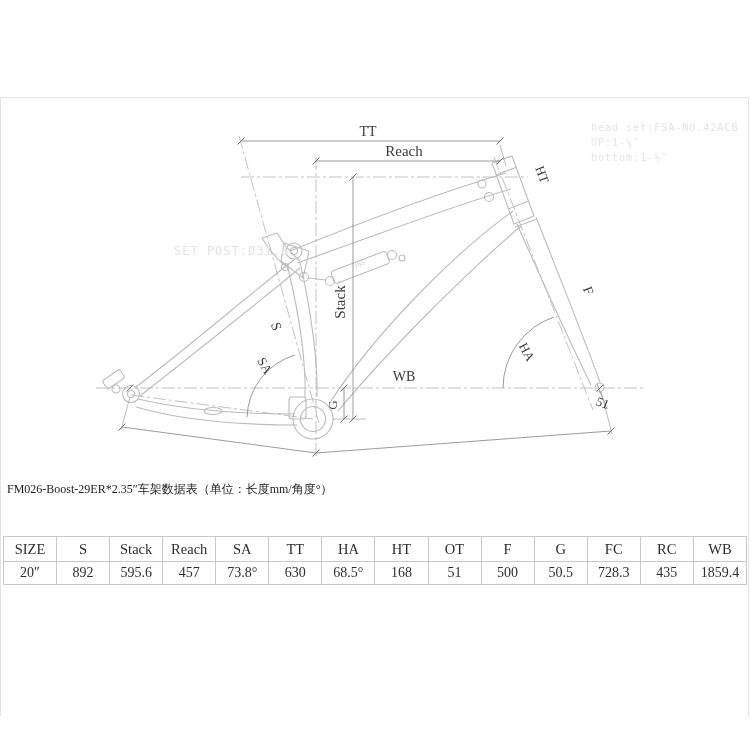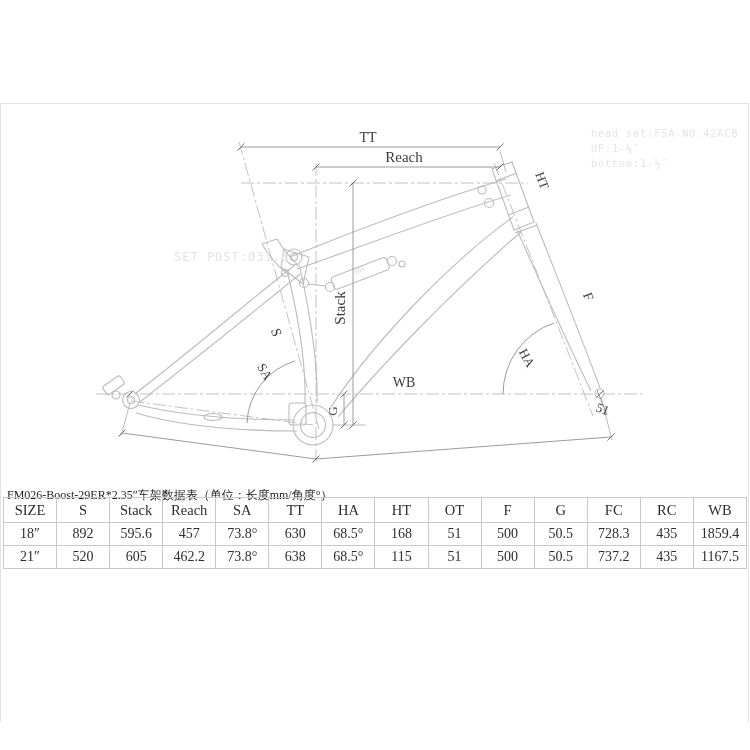--- a/index.html
+++ b/index.html
@@ -1,22 +1,22 @@
 <!DOCTYPE html>
 <html><head>
 <meta charset="utf-8">
 <style>
   html,body{margin:0;padding:0;background:#fff;}
   #page{position:relative;width:750px;height:716px;background:#ffffff;overflow:hidden;
-        font-family:"Liberation Serif",serif;margin-top:6px;}
+        font-family:"Liberation Serif",serif;}
   #diagram-svg{position:absolute;left:0;top:0;}
   .dim-label{fill:#3b3b3b;font-family:"Liberation Serif",serif;}
   .wm{fill:#e4e4e4;font-family:"DejaVu Sans Mono",monospace;letter-spacing:1px;}
   #table-title{position:absolute;left:7px;top:481px;font-size:12px;color:#222;white-space:nowrap;}
-  #geo-table{position:absolute;left:3px;top:491px;width:744px;border-collapse:collapse;
+  #geo-table{position:absolute;left:3px;top:536px;width:744px;border-collapse:collapse;
              table-layout:fixed;font-size:14px;color:#2d2d2d;padding-left:7px;}
   #geo-table th,#geo-table td{border:1px solid #c9c9c9;text-align:center;font-weight:normal;
              padding:0;overflow:hidden;white-space:nowrap;}
   #geo-table th{height:24px;font-size:14.5px;}
   #geo-table td{height:22px;}
 </style>
 </head>
 <body>
 
 <div id="page">
@@ -156,46 +156,30 @@
           <th>OT</th>
           <th>F</th>
           <th>G</th>
           <th>FC</th>
           <th>RC</th>
           <th>WB</th>
         </tr>
     </thead>
     <tbody id="geo-body">
         <tr>
-          <td>18″</td>
+          <td>20″</td>
           <td>892</td>
           <td>595.6</td>
           <td>457</td>
           <td>73.8°</td>
           <td>630</td>
           <td>68.5°</td>
           <td>168</td>
           <td>51</td>
           <td>500</td>
           <td>50.5</td>
           <td>728.3</td>
           <td>435</td>
           <td>1859.4</td>
         </tr>
-        <tr>
-          <td>21″</td>
-          <td>520</td>
-          <td>605</td>
-          <td>462.2</td>
-          <td>73.8°</td>
-          <td>638</td>
-          <td>68.5°</td>
-          <td>115</td>
-          <td>51</td>
-          <td>500</td>
-          <td>50.5</td>
-          <td>737.2</td>
-          <td>435</td>
-          <td>1167.5</td>
-        </tr>
       </tbody>
   </table>
 </div>
 
 </body></html>

